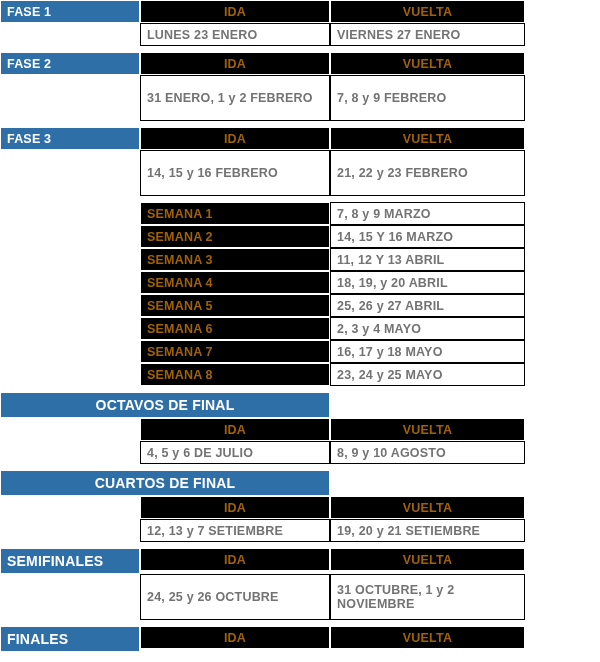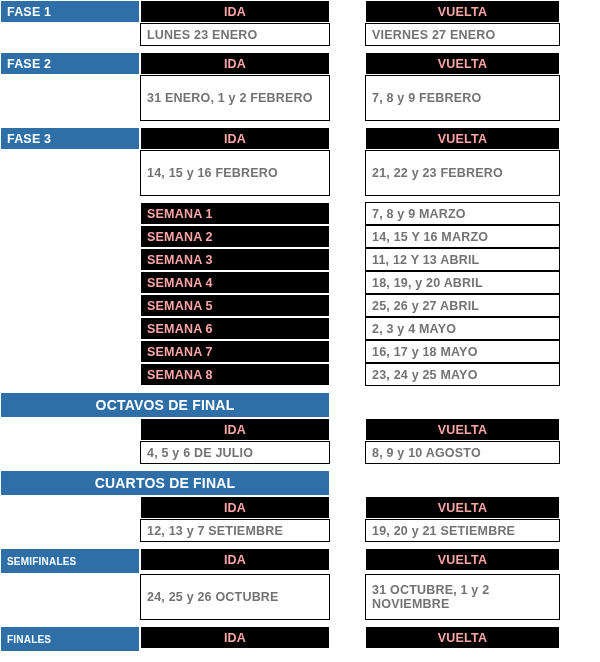--- a/index.html
+++ b/index.html
@@ -37,52 +37,52 @@
     font-size: 12.5px;
     font-weight: bold;
     letter-spacing: .2px;
     padding: 4px 6px;
     overflow: hidden;
     white-space: pre-line;
   }
   
   .c-left   { width: 140px; }
   .c-mid    { width: 190px; }
-  .c-right  { width: 195px; margin-left: 35px; }
+  .c-right  { width: 195px; }
   .c-leftmid{ width: 330px; }
 
   
   .blue {
     background: #2f6fa8;
     color: #ffffff;
     border: 1px solid #ffffff;
     text-align: left;
   }
   .black {
     background: #000000;
-    color: #fca5a5;
+    color: #a16207;
     border: 1px solid #ffffff;
     text-align: center;
   }
   .white {
     background: #ffffff;
     color: #737373;
     border: 1px solid #000000;
     text-align: left;
   }
   .empty {
     background: #ffffff;
     border: none;
   }
   .tall { height: 46px; display: flex; align-items: center; }
   .norm { height: 23px; display: flex; align-items: center; }
   .hdr  { height: 23px; display: flex; align-items: center; justify-content: center; }
   .hdrbig { height: 26px; display:flex; align-items:center; justify-content:center; font-size:14px; }
   .lbl  { height: 23px; display: flex; align-items: center; }
-  .lblbig { height: 26px; display:flex; align-items:center; font-size:10px; }
+  .lblbig { height: 26px; display:flex; align-items:center; font-size:14px; }
   .vspace { height: 6px; background: #ffffff; width: 565px; }
 </style>
 </head>
 <body>
 
 <div id="sheet">
   <div class="grid">
 
     <div class="row">
       <div class="cell c-left blue lbl">FASE 1</div>

